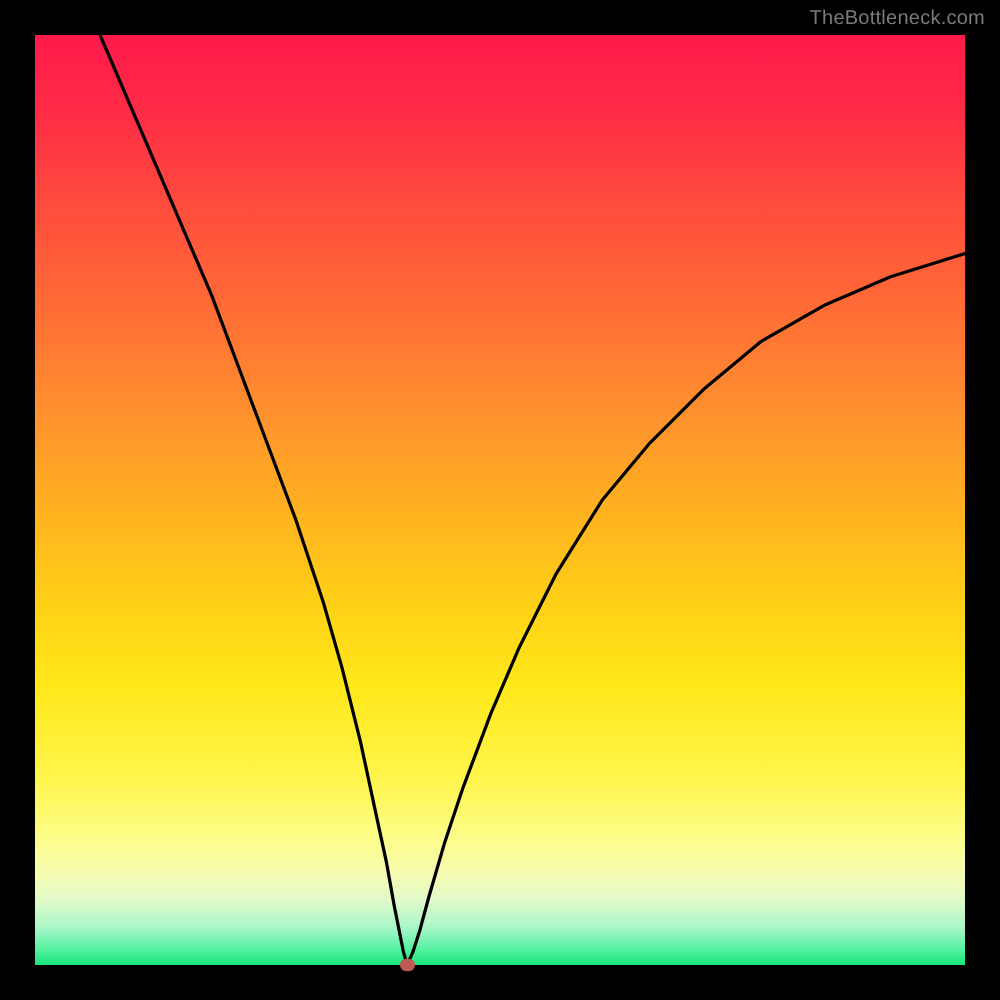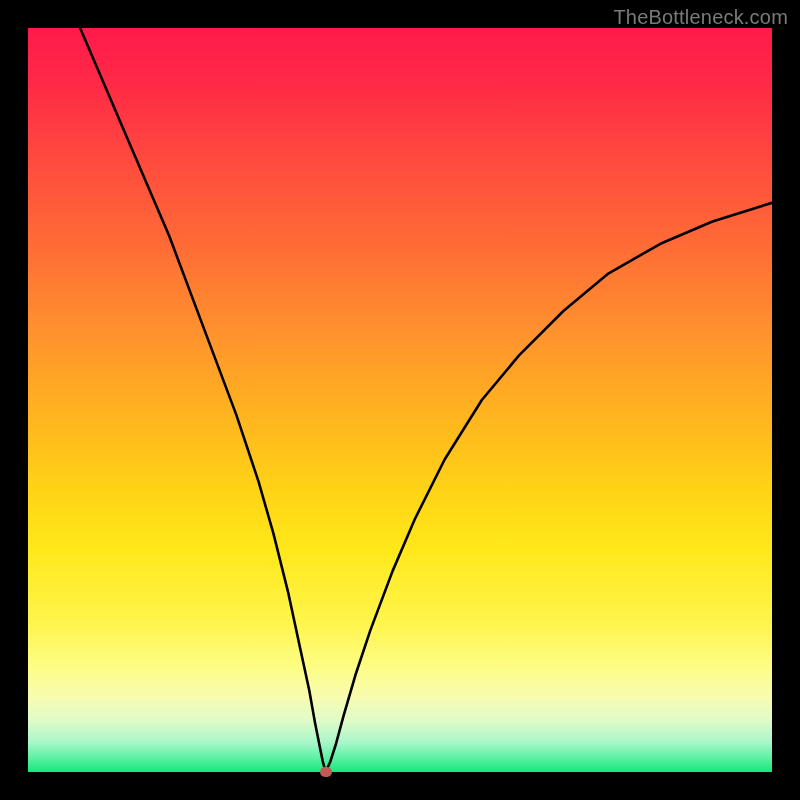--- a/index.html
+++ b/index.html
@@ -40,21 +40,21 @@
       #a9f6c9 96%,
       #5ff2a5 98%,
       #18e77c 100%
     );
   }
   .watermark {
     position: absolute;
     top: 6px;
     right: 12px;
     color: #7a7a7a;
-    font-size: 20px;
+    font-size: 16px;
     font-weight: 500;
     letter-spacing: 0.2px;
     user-select: none;
   }
   svg.curve {
     position: absolute;
     left: 0;
     top: 0;
     width: 744px;
     height: 744px;

